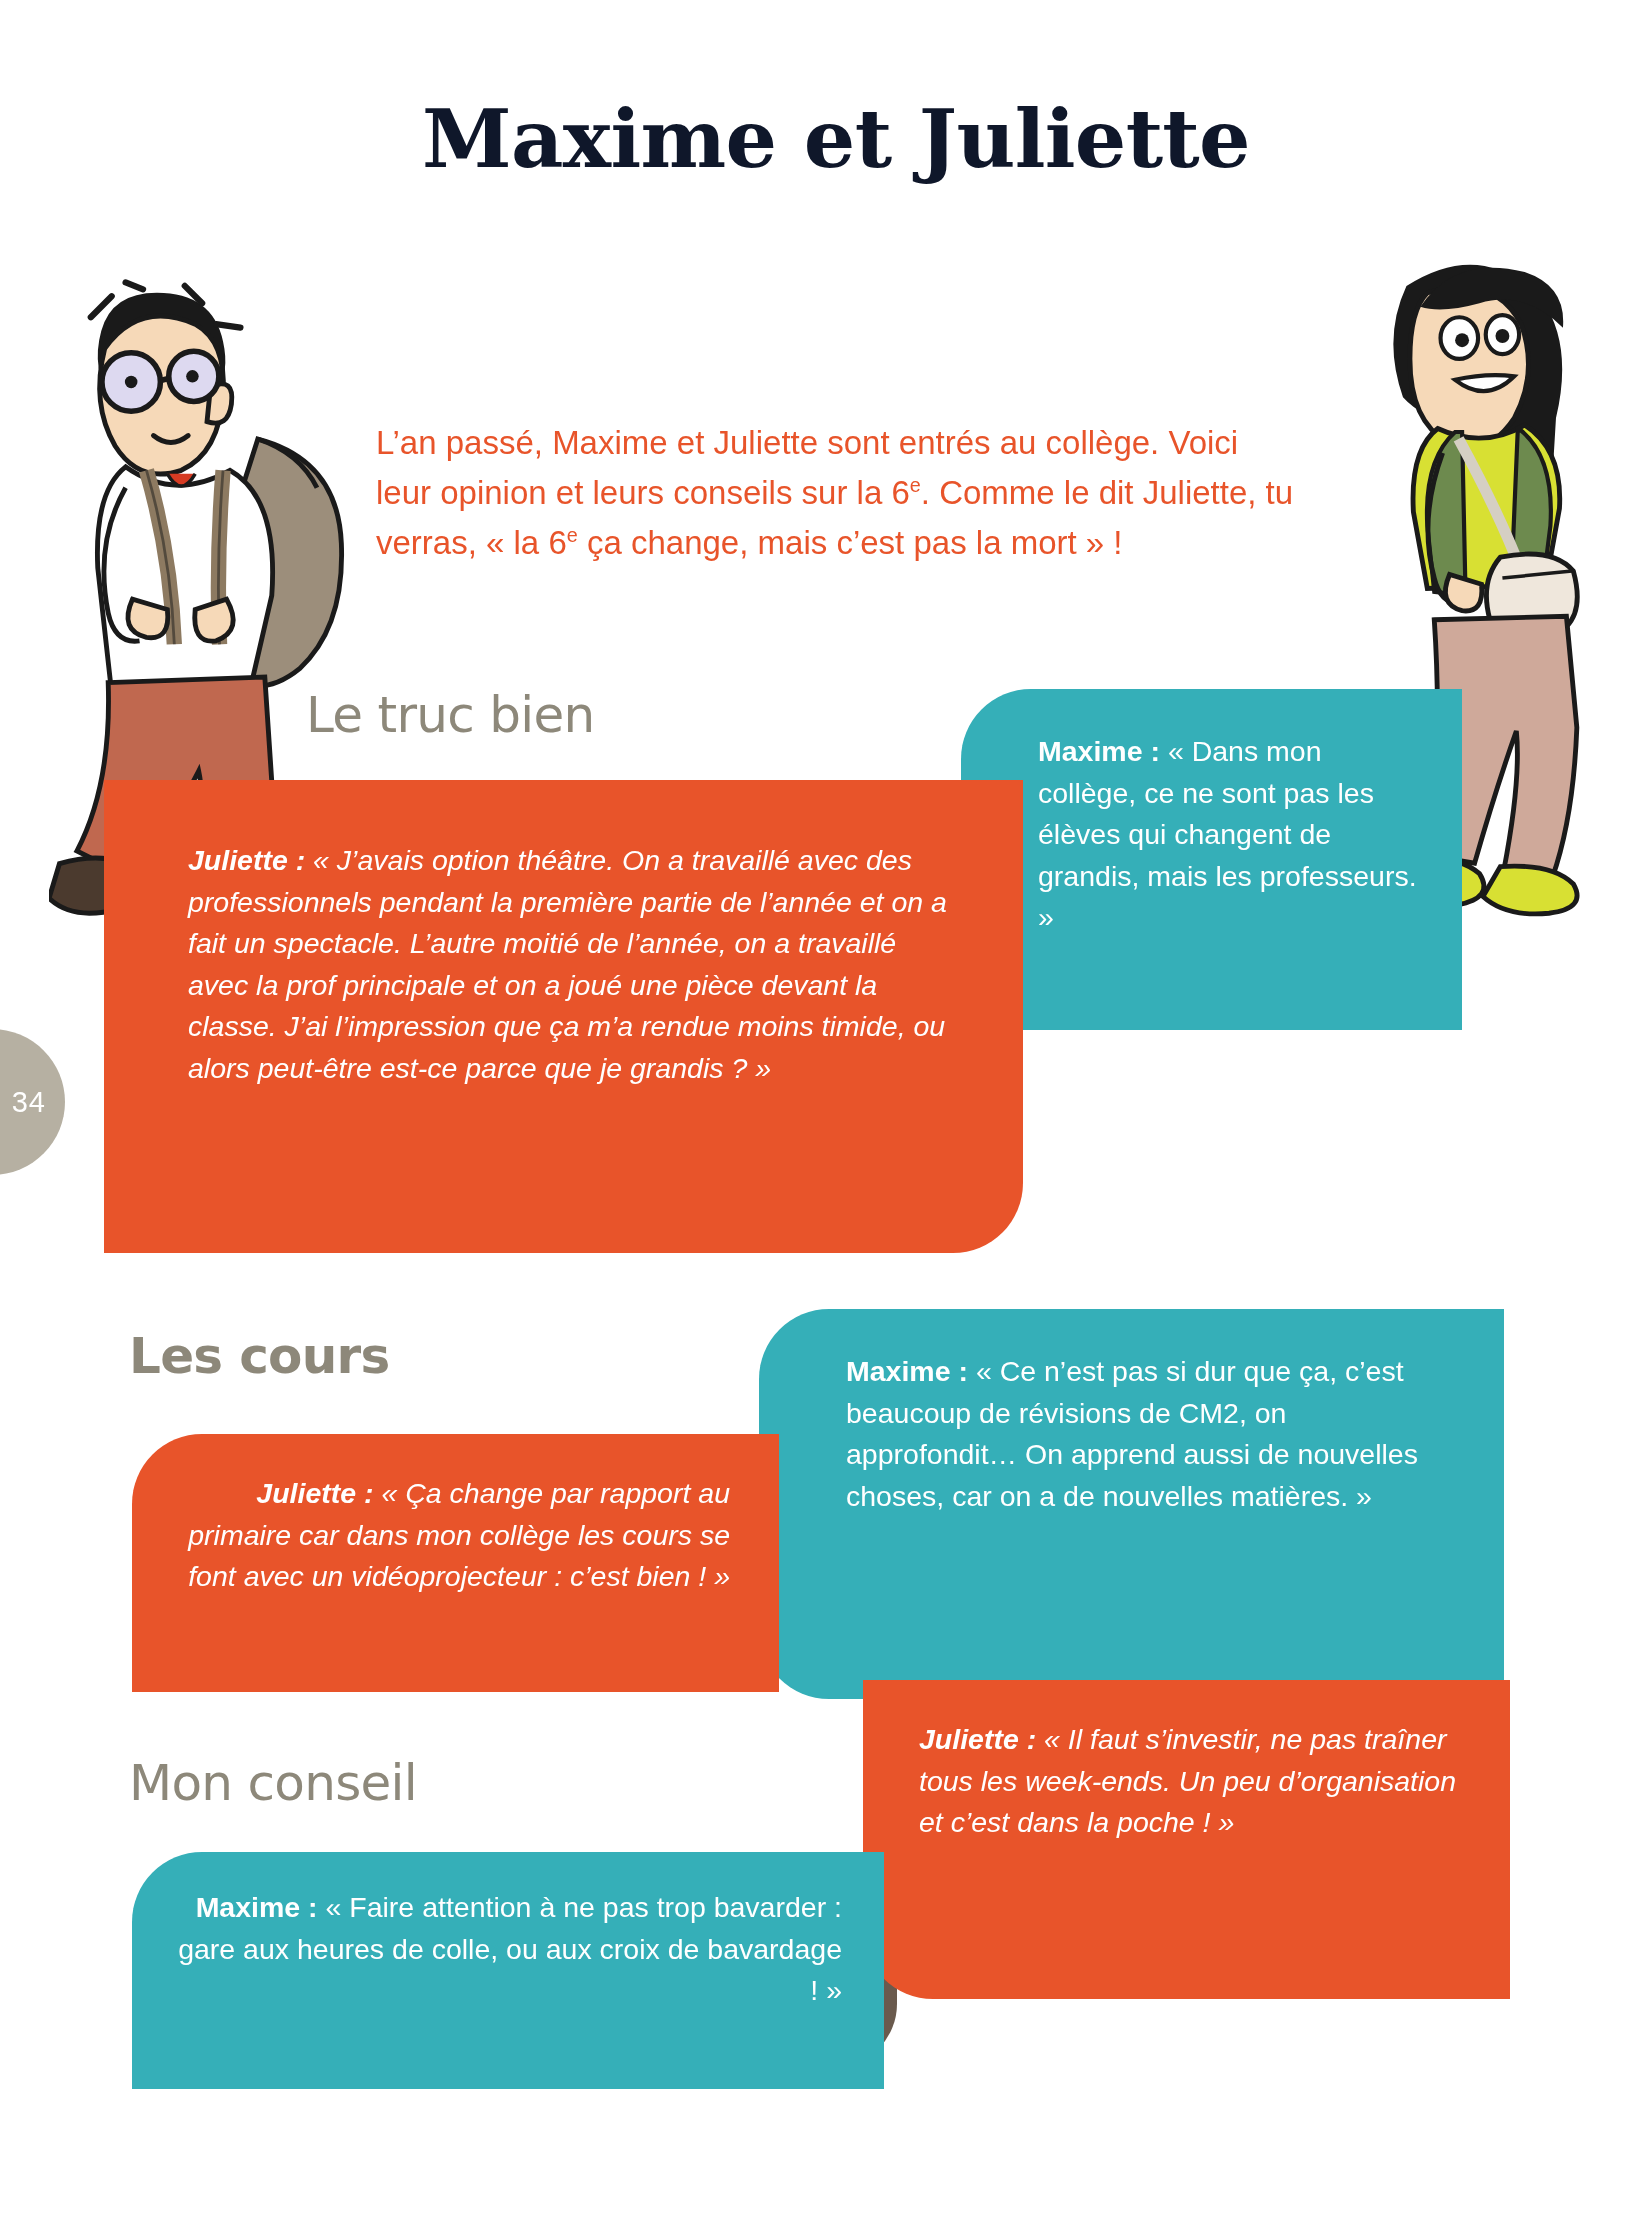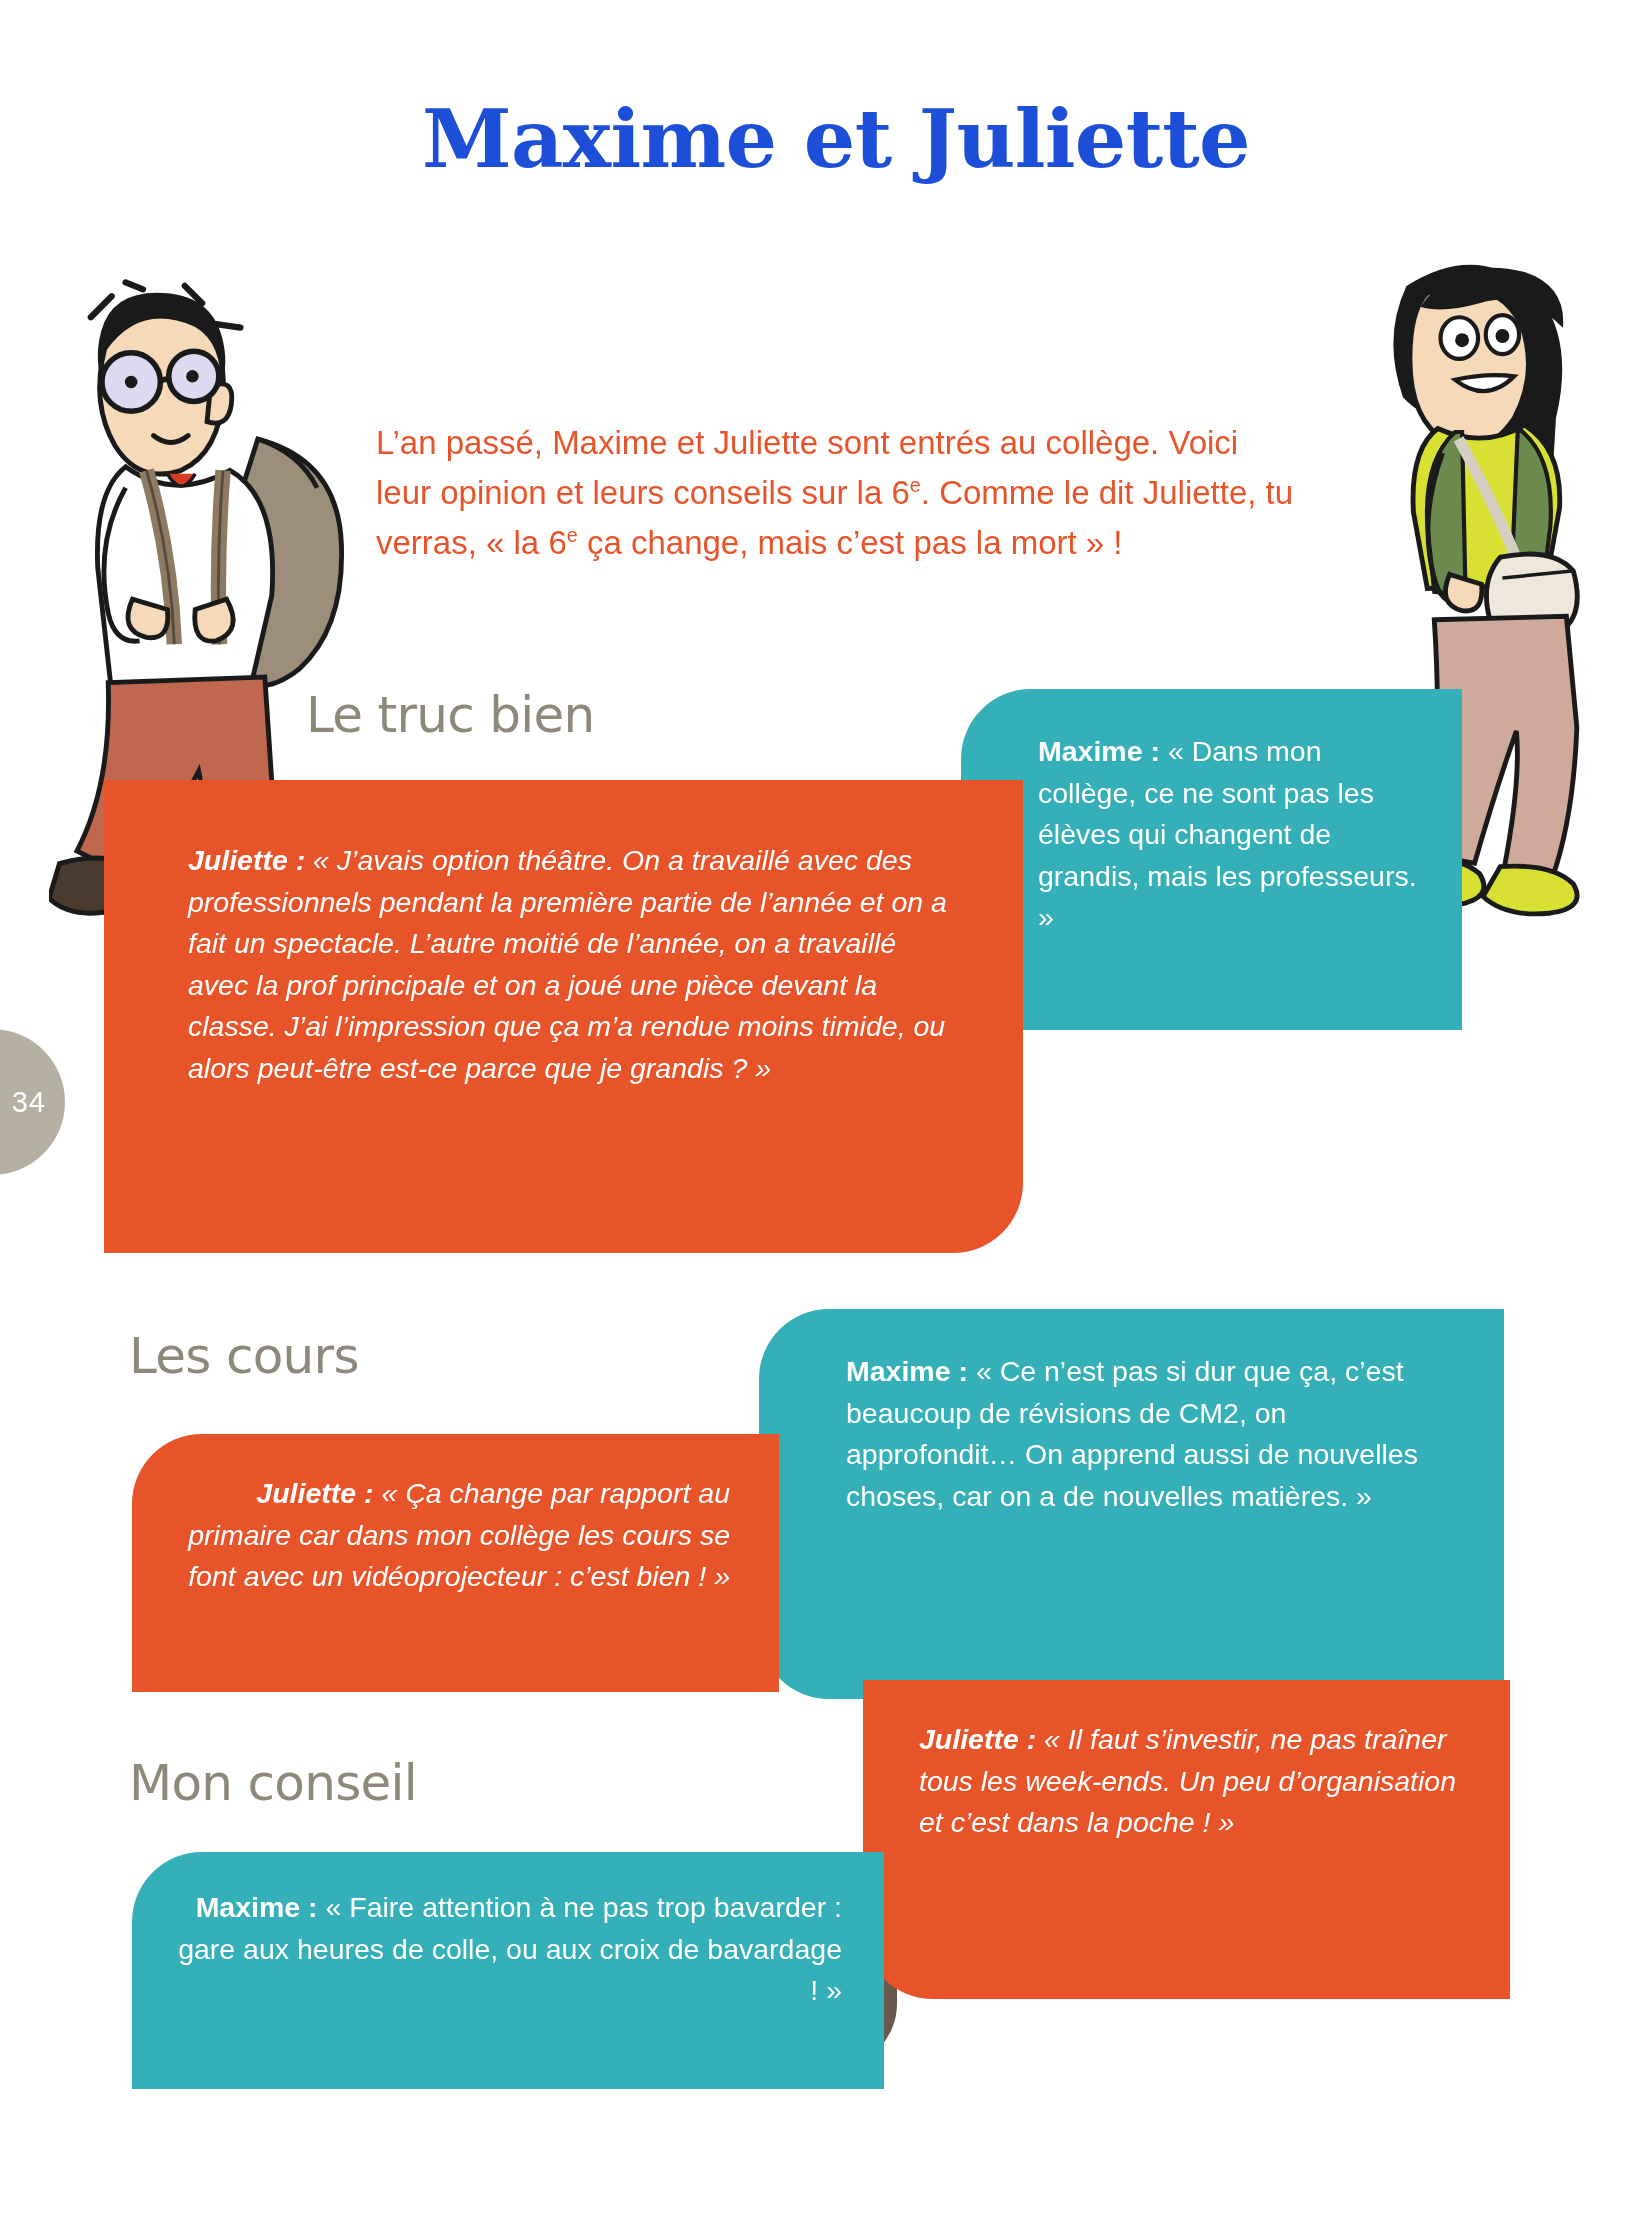--- a/index.html
+++ b/index.html
@@ -65,21 +65,21 @@
   }
   .title-line1 .light {
     font-family: "DejaVu Sans", sans-serif;
     font-weight: normal;
     font-size: 104px;
     letter-spacing: -2.8px;
   }
   .title-line2 {
     font-family: "DejaVu Serif", serif;
     font-weight: bold;
-    color: #1d4ed8;
+    color: #0f172a;
     font-size: 81px;
     line-height: 1.05;
     margin-top: 5.6px;
     letter-spacing: -0.7px;
     white-space: nowrap;
     margin-left: 24px;
   }
 
   
   .intro {
@@ -97,21 +97,21 @@
   
   .section-head {
     position: absolute;
     color: #8d887a;
     font-size: 50px;
     font-family: "DejaVu Sans", sans-serif;
     letter-spacing: -0.7px;
     white-space: nowrap;
   }
   #head-truc { left: 306px; top: 686px; }
-  #head-cours { left: 129px; top: 1327px; }
+  #head-cours { left: 129px; top: 1327px; font-weight: bold; }
   #head-conseil { left: 129px; top: 1754px; }
 
   
   .bubble {
     position: absolute;
     box-sizing: border-box;
     color: #ffffff;
     font-family: "Liberation Sans", sans-serif;
     font-size: 28.5px;
     line-height: 1.46;

